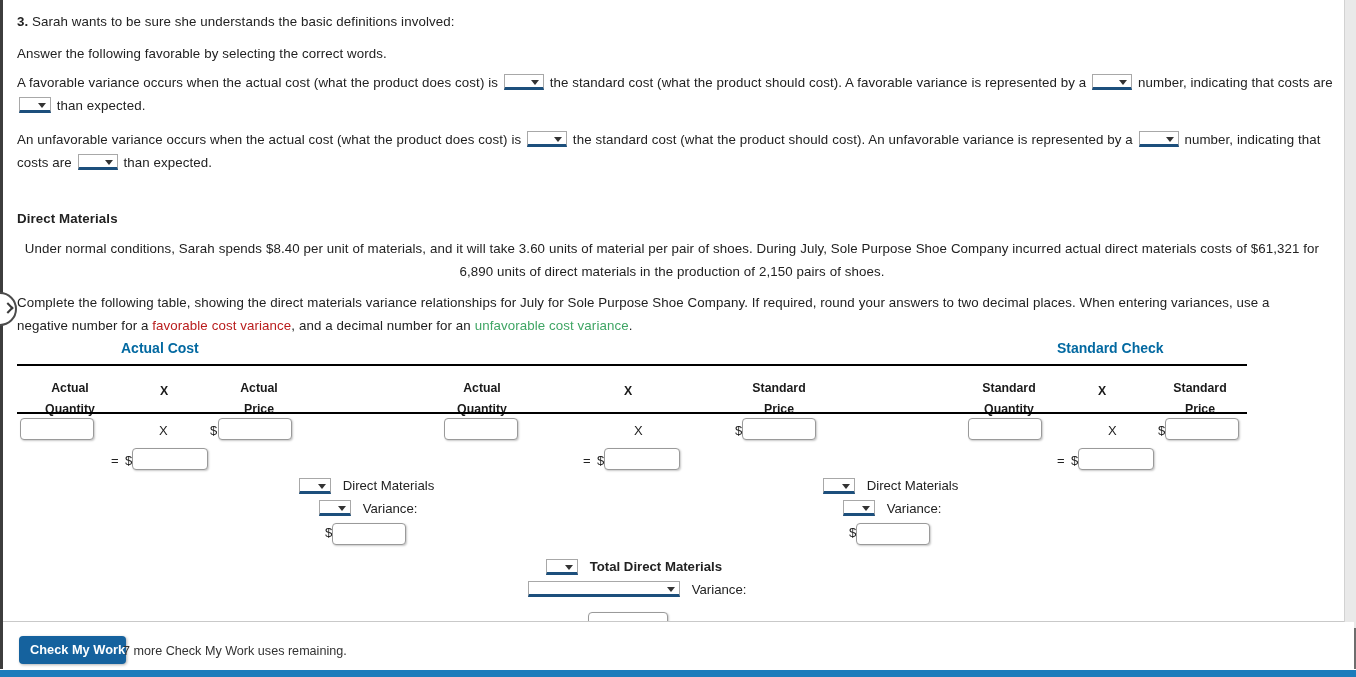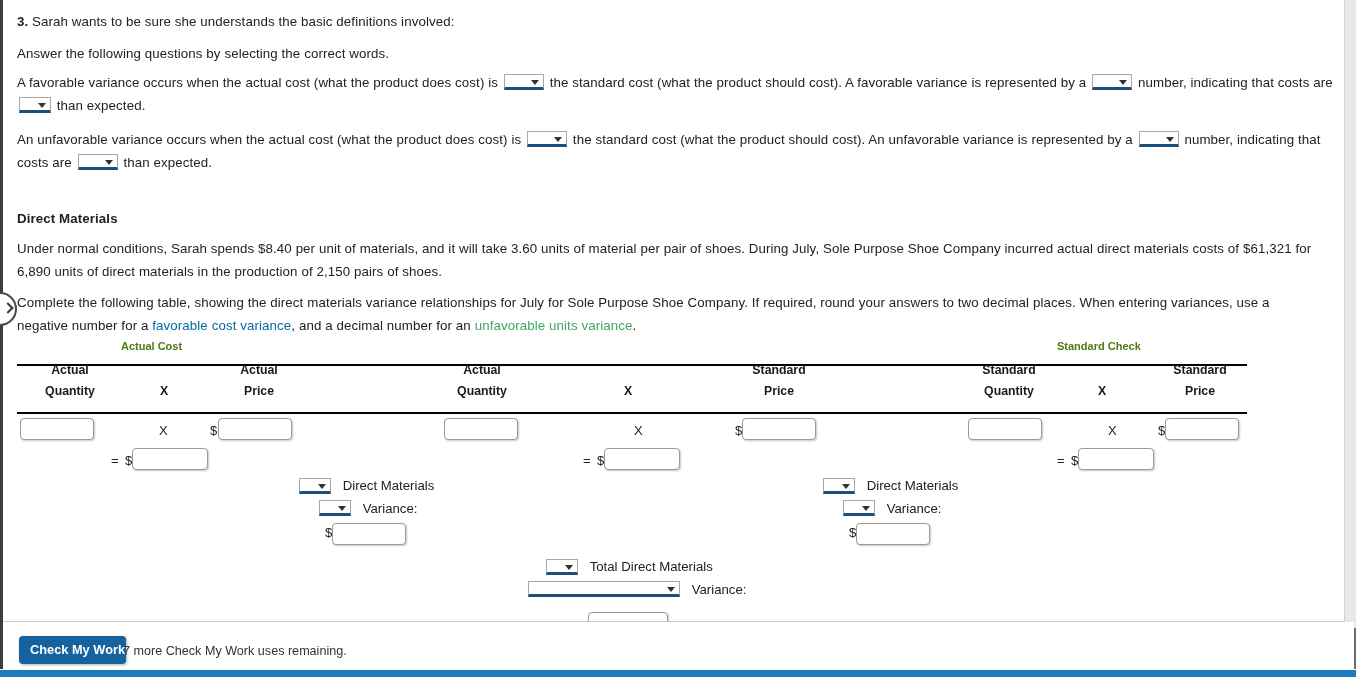--- a/index.html
+++ b/index.html
@@ -55,25 +55,25 @@
     color: #222222;
     line-height: 23px;
     margin: 0;
     letter-spacing: 0.1px;
   }
   .p-q      { position: absolute; left: 14px; top: 10px;  width: 1320px; }
   .p-ans    { position: absolute; left: 14px; top: 42px;  width: 1320px; }
   .p-fav    { position: absolute; left: 14px; top: 71px;  width: 1322px; }
   .p-unfav  { position: absolute; left: 14px; top: 128px; width: 1310px; }
   .p-dmhead { position: absolute; left: 14px; top: 207px; width: 600px; font-weight: bold; }
-  .p-norm   { position: absolute; left: 14px; top: 237px; width: 1310px; }
+  .p-norm   { position: absolute; left: 14px; top: 237px; width: 1310px; text-align: center; }
   .p-comp   { position: absolute; left: 14px; top: 291px; width: 1290px; }
 
   .num { font-weight: bold; }
-  .fav-link   { color: #0369a1; }
+  .fav-link   { color: #b91c1c; }
   .unfav-link { color: #3fa564; }
 
   
   .dd {
     display: inline-block;
     position: relative;
     vertical-align: middle;
     height: 16px;
     background: #ffffff;
     border: 1px solid #a8a8a8;
@@ -127,23 +127,23 @@
 
   
   .tbl {
     position: absolute;
     left: 14px; top: 340px;
     width: 1230px;
   }
   .grp-row { position: relative; height: 22px; }
   .grp-label {
     position: absolute;
-    font-size: 11px;
+    font-size: 14px;
     font-weight: bold;
-    color: #4d7c0f;
+    color: #0369a1;
   }
   .grp-actual   { left: 104px; }
   .grp-standard { left: 1040px; }
 
   .rule-top, .rule-bottom {
     position: absolute;
     left: 0;
     width: 1230px;
     height: 2px;
     background: #000000;
@@ -151,21 +151,21 @@
   .rule-top    { top: 24px; }
   .rule-bottom { top: 72px; }
 
   .hdr {
     position: absolute;
     text-align: center;
     font-size: 12.3px;
     font-weight: bold;
     color: #1a1a1a;
     line-height: 21px;
-    top: 20px;
+    top: 38px;
   }
   .hdr.single { top: 41px; }
 
   .cellrow { position: absolute; top: 76px; left: 0; width: 1230px; height: 40px; }
   .cell { position: absolute; font-size: 13px; color: #222; }
   .eqrow { position: absolute; top: 106px; left: 0; width: 1230px; height: 34px; }
 
   
   .varblk { position: absolute; font-size: 13.2px; color: #222; }
   .varline { white-space: nowrap; margin-bottom: 6px; }
@@ -233,21 +233,21 @@
   <div class="right-rule"></div>
   <div class="right-gutter"></div>
 
   <div class="content">
 
     <p class="para p-q">
       <span class="num">3.</span>
       <span>Sarah wants to be sure she understands the basic definitions involved:</span>
     </p>
 
-    <p class="para p-ans">Answer the following questions by selecting the correct words.</p>
+    <p class="para p-ans">Answer the following favorable by selecting the correct words.</p>
 
     <p class="para p-unfav">
       <span>An unfavorable variance occurs when the actual cost (what the product does cost) is</span>
       <span class="dd dd-md"><span class="caret"></span></span>
       <span>the standard cost (what the product should cost). An unfavorable variance is represented by a</span>
       <span class="dd dd-md"><span class="caret"></span></span>
       <span>number, indicating</span>
       <span>that costs are</span>
       <span class="dd dd-md"><span class="caret"></span></span>
       <span>than expected.</span>
@@ -264,21 +264,21 @@
       <span>than expected.</span>
     </p>
 
     <p class="para p-dmhead">Direct Materials</p>
 
     <p class="para p-norm">Under normal conditions, Sarah spends $8.40 per unit of materials, and it will take 3.60 units of material per pair of shoes. During July, Sole Purpose Shoe Company incurred actual direct materials costs of $61,321 for 6,890 units of direct materials in the production of 2,150 pairs of shoes.</p>
 
     <p class="para p-comp">
       <span>Complete the following table, showing the direct materials variance relationships for July for Sole Purpose Shoe Company. If required, round your answers to two decimal places. When entering variances, use a negative number for a</span>
       <span class="fav-link">favorable cost variance</span><span>, and a decimal number for an</span>
-      <span class="unfav-link">unfavorable units variance</span><span>.</span>
+      <span class="unfav-link">unfavorable cost variance</span><span>.</span>
     </p>
 
     <div class="tbl">
 
       <div class="grp-row">
         <span class="grp-label grp-actual">Actual Cost</span>
         <span class="grp-label grp-standard">Standard Check</span>
       </div>
 
       <div class="rule-top"></div>
@@ -367,21 +367,21 @@
       <div class="varline" style="margin-left: 20px;">
         <span class="dd dd-sm"><span class="caret"></span></span>
         <span class="lbl">Variance:</span>
       </div>
       <div class="varline" style="margin-left: 28px;">
         <span>$</span><span class="inp"></span>
       </div>
     </div>
 
     <div class="varblk" style="left: 533px; top: 559px;">
-      <div class="varline" style="margin-left: 8px;">
+      <div class="varline" style="margin-left: 8px; font-weight: bold;">
         <span class="dd dd-sm"><span class="caret"></span></span>
         <span class="lbl">Total Direct Materials</span>
       </div>
       <div class="varline" style="margin-left: -10px;">
         <span class="dd dd-lg"><span class="caret"></span></span>
         <span class="lbl">Variance:</span>
       </div>
     </div>
 
     <div class="clip-inp"></div>

